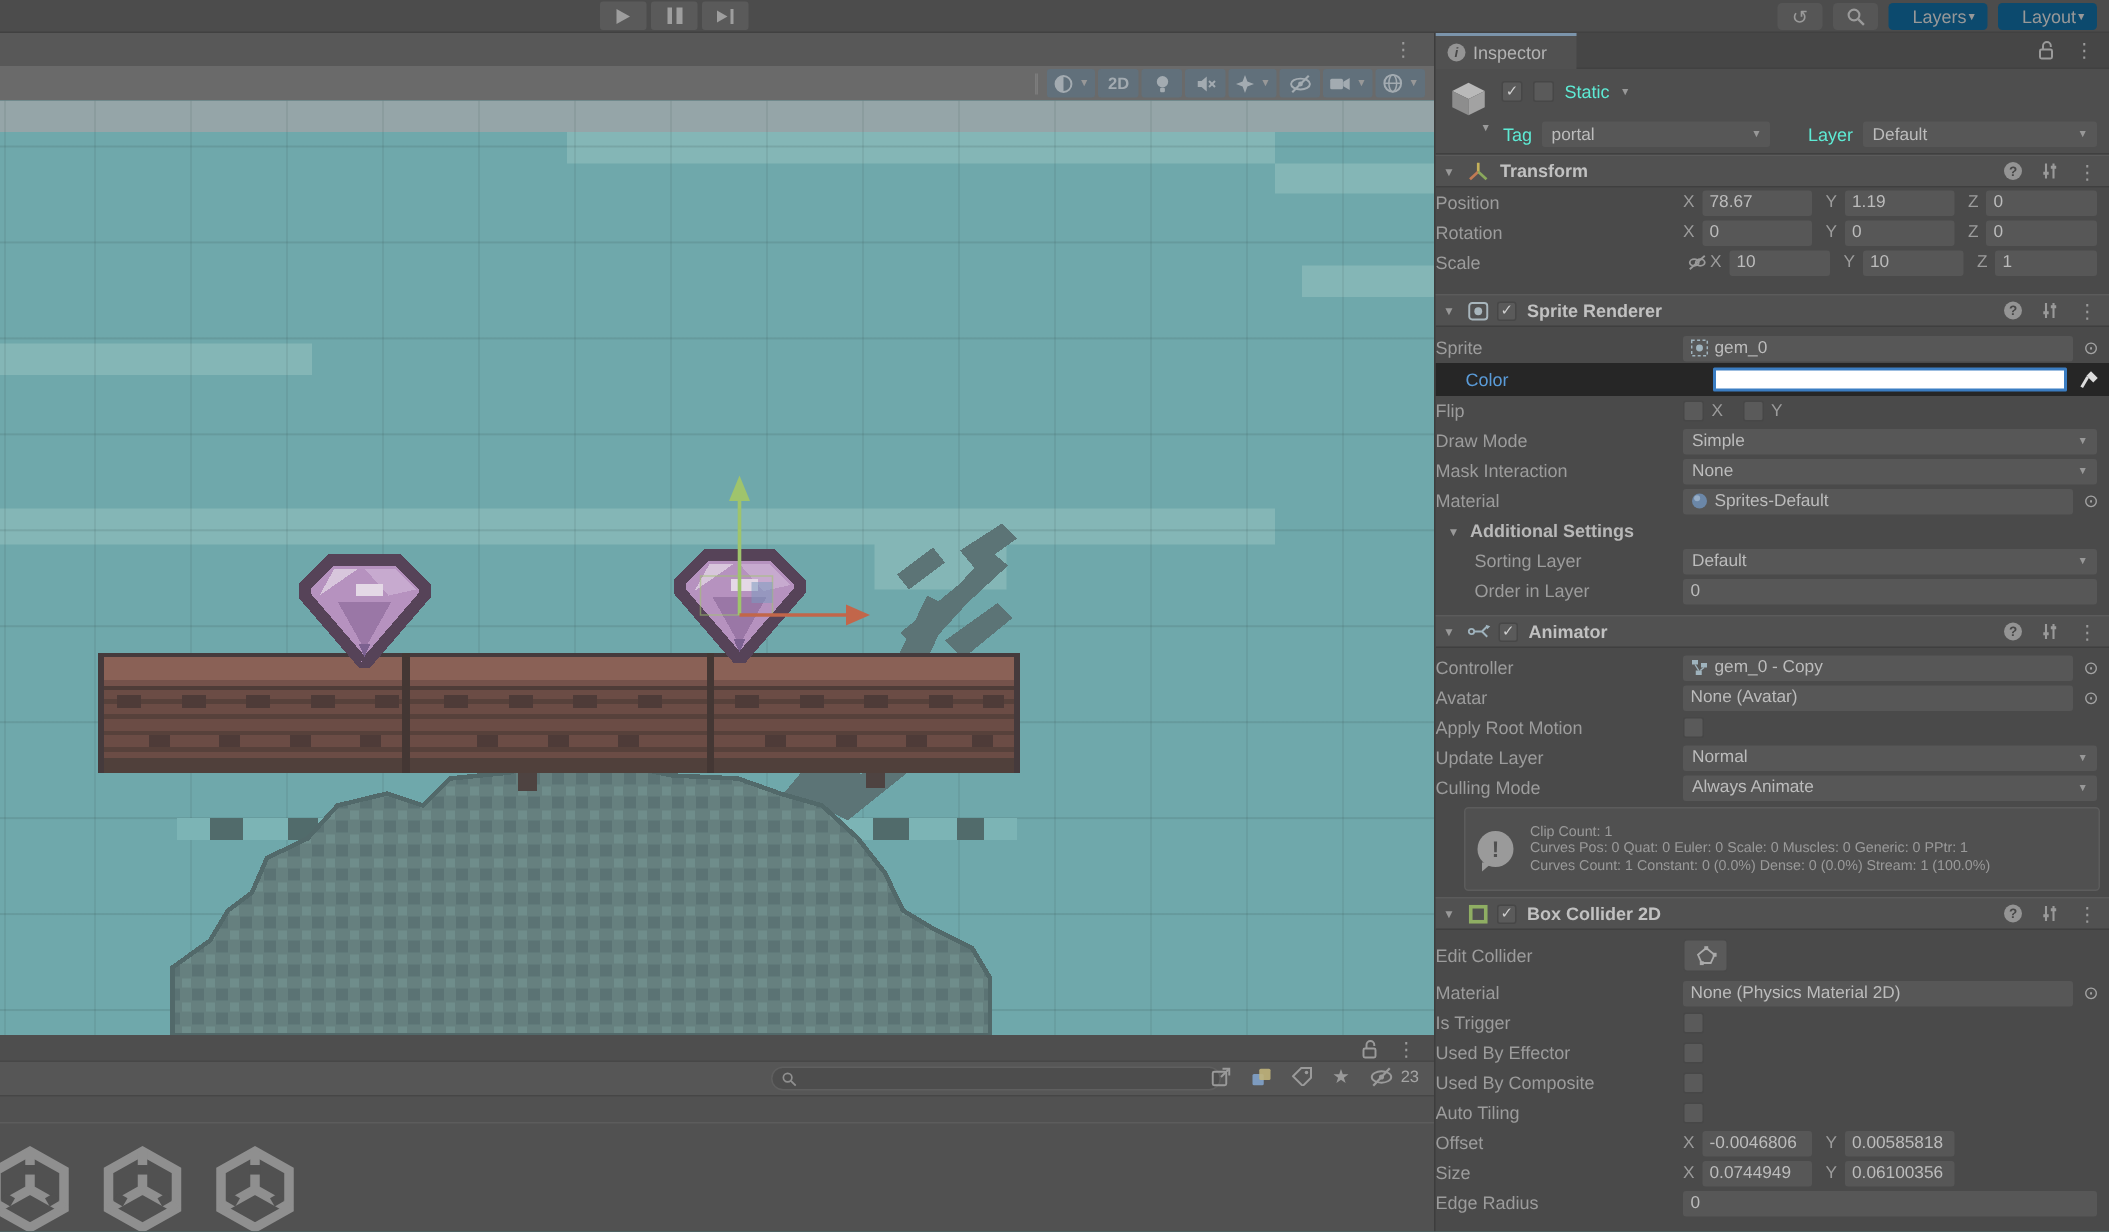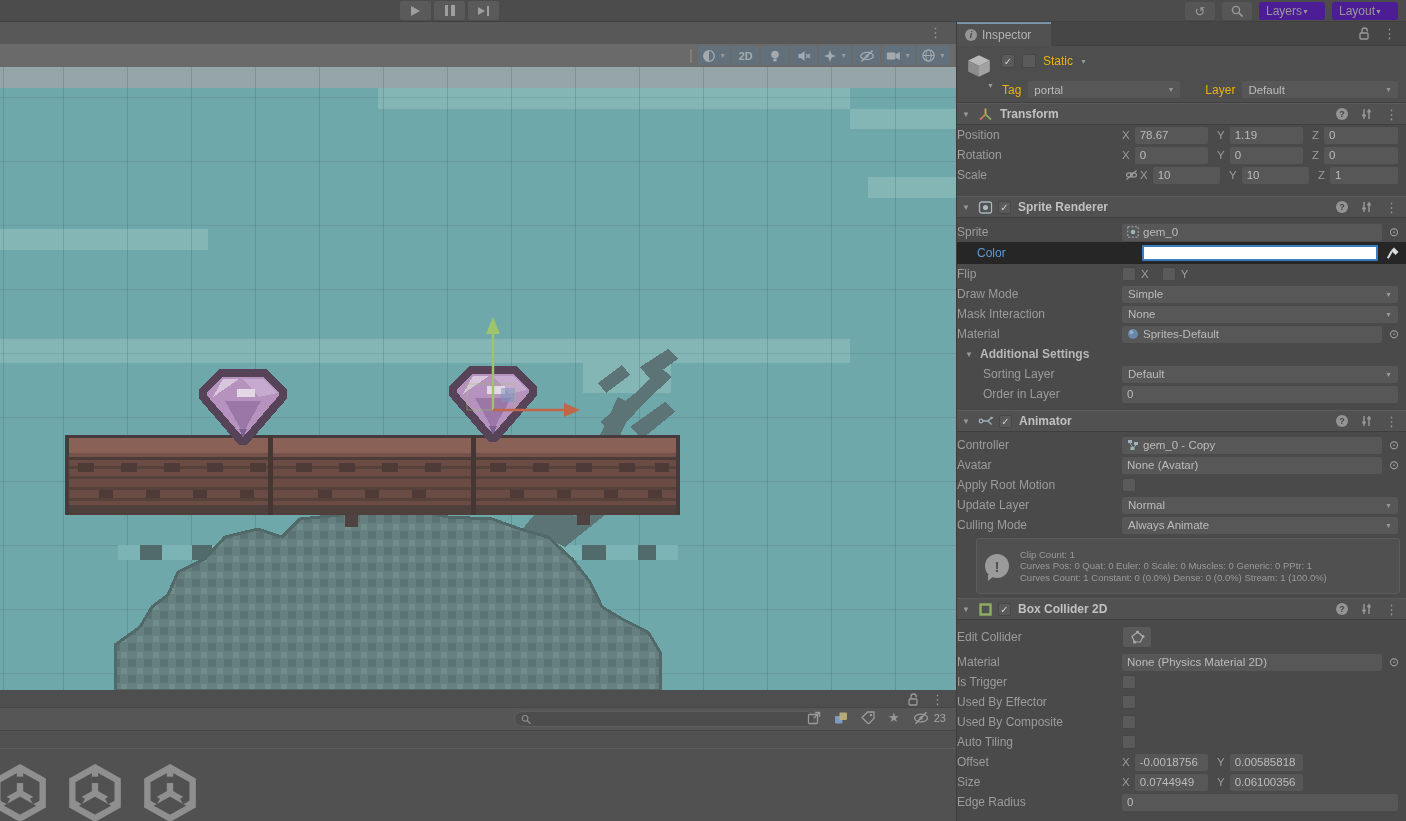--- a/index.html
+++ b/index.html
@@ -11,21 +11,21 @@
   .topbar { position:absolute; left:0; top:0; width:1406px; height:22px; background:#4c4c4c; border-bottom:1px solid #414141; }
   .playback { position:absolute; left:400px; top:1px; display:flex; gap:3px; }
   .tb-btn { width:31px; height:19px; background:#5a5a5a; border-radius:2px; display:flex; align-items:center; justify-content:center; }
   .play-tri { width:0; height:0; border-left:9px solid #9e9e9e; border-top:5.5px solid transparent; border-bottom:5.5px solid transparent; }
   .pause-bars { display:flex; gap:3px; } .pause-bars i { display:block; width:3.5px; height:11px; background:#9e9e9e; }
   .step-wrap { display:flex; align-items:center; gap:1.5px; }
   .step-wrap .play-tri { border-left-width:7px; border-top-width:4.5px; border-bottom-width:4.5px; }
   .step-bar { width:2.5px; height:10px; background:#9e9e9e; }
   .topbar-right { position:absolute; right:8px; top:2px; display:flex; gap:7px; align-items:center; }
   .mini-btn { width:30px; height:18px; background:#565656; border-radius:3px; display:flex; align-items:center; justify-content:center; color:#9a9a9a; font-size:13px; }
-  .dd-top { width:66px; height:18px; background:#4c1d95; border-radius:3px; color:#989898; display:flex; align-items:center; justify-content:flex-start; padding:0 7px; font-size:12px; }
+  .dd-top { width:66px; height:18px; background:#0c4a6e; border-radius:3px; color:#989898; display:flex; align-items:center; justify-content:flex-end; padding:0 7px; font-size:12px; }
   .caret { font-size:7px; color:#989898; line-height:1; }
 
   
   .scene-panel { position:absolute; left:0; top:22px; width:956px; height:668px; }
   .scene-tabbar { height:22px; background:#585858; position:relative; }
   .scene-tab-kebab { position:absolute; right:14px; top:3px; color:#9a9a9a; font-size:13px; }
   .scene-toolbar { height:23px; background:#6a6a6a; display:flex; align-items:center; justify-content:flex-end; gap:2px; padding-right:6px; }
   .st-sep { width:2px; height:14px; border-left:1px solid #7c7c7c; border-right:1px solid #7c7c7c; margin-right:4px; }
   .st-btn { height:19px; min-width:27px; background:#61707b; border-radius:2px; display:flex; align-items:center; justify-content:center; gap:3px; padding:0 4px; color:#a3abb1; font-size:11px; font-weight:bold; }
   .st-btn svg { display:block; }
@@ -60,21 +60,21 @@
   .icon-circle { width:12px; height:12px; border-radius:50%; background:#949494; color:#474747; font-size:9px; font-weight:bold; font-style:italic; display:flex; align-items:center; justify-content:center; flex:none; }
   .insp-tab-icons { position:absolute; right:10px; top:4px; display:flex; gap:13px; align-items:center; color:#9a9a9a; }
 
   .go-header { height:57px; background:#4e4e4e; border-bottom:1px solid #404040; position:relative; }
   .go-cube { position:absolute; left:9px; top:7px; }
   .go-cube-caret { position:absolute; left:30px; top:36px; font-size:7px; color:#9a9a9a; }
   .go-row1 { position:absolute; left:44px; top:8px; right:8px; display:flex; align-items:center; gap:7px; }
   .go-row2 { position:absolute; left:45px; top:35px; right:8px; display:flex; align-items:center; gap:7px; }
   .namefield { width:325px; height:18px; background:#575757; border:1px solid #484848; border-radius:2px; display:flex; align-items:center; padding:0 5px; color:#c0c0c0; font-weight:bold; }
   .chk { width:14px; height:14px; background:#5a5a5a; border:1px solid #474747; border-radius:2px; display:flex; align-items:center; justify-content:center; font-size:10px; color:#d0d0d0; flex:none; }
-  .lbl { color:#eab308; }
+  .lbl { color:#5eead4; }
   .dd-fld { height:17px; background:#575757; border-radius:2px; display:flex; align-items:center; padding:0 6px; color:#bcbcbc; font-size:11.5px; overflow:hidden; white-space:nowrap; }
   .dd-fld .caret { margin-left:auto; }
 
   .comp-header { height:22px; background:#515151; border-top:1px solid #5b5b5b; border-bottom:1px solid #3f3f3f; display:flex; align-items:center; padding:0 5px; gap:5px; }
   .foldout { font-size:8px; color:#999; width:11px; flex:none; }
   .comp-title { font-weight:bold; color:#c1c1c1; margin-left:2px; flex:1; }
   .hdr-icons { display:flex; gap:12px; align-items:center; color:#9a9a9a; margin-right:3px; }
 
   .irow { height:20px; display:flex; align-items:center; position:relative; }
   .irow26 { height:26px; }
@@ -802,21 +802,21 @@
       <div class="ival">
           <span class="chk"></span>
         </div>
     </div>
     <div class="irow">
       <span class="ilabel">Offset</span>
       <div class="vec">
         <div class="vgroup">
             <span class="axis">X</span>
             <div class="fld">
-              <span>-0.0018756</span>
+              <span>-0.0046806</span>
             </div>
           </div>
         <div class="vgroup">
             <span class="axis">Y</span>
             <div class="fld">
               <span>0.00585818</span>
             </div>
           </div>
         <div class="vgroup" style="visibility:hidden;">
             <span class="axis"></span>

